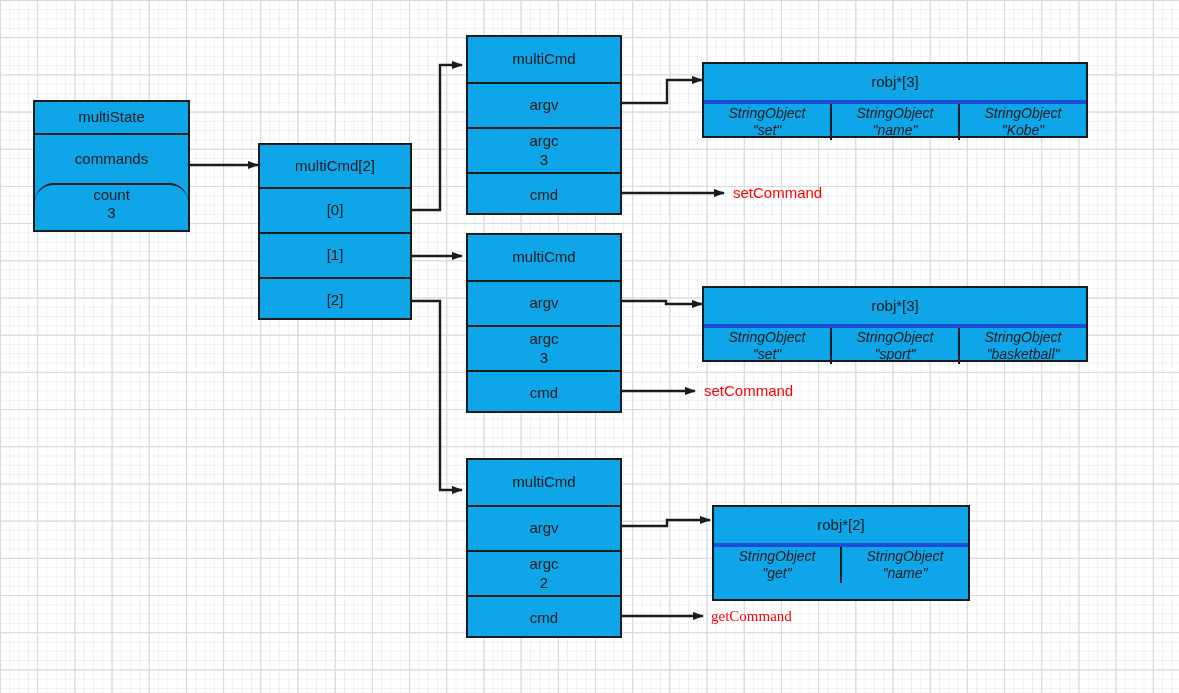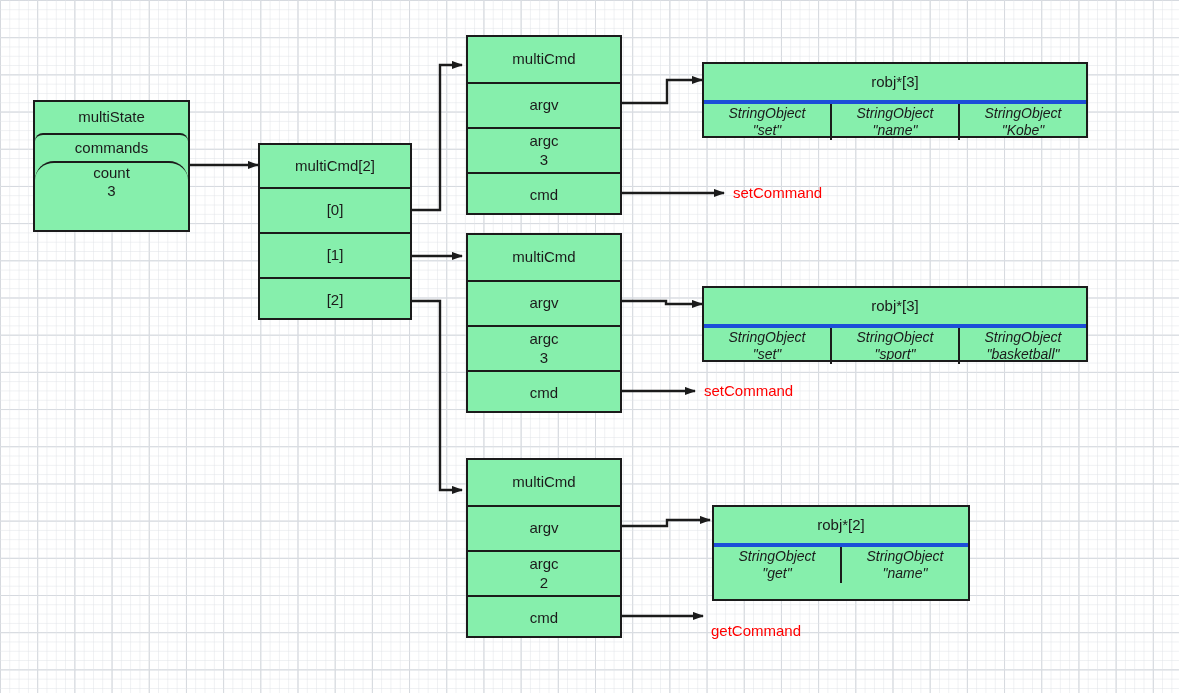--- a/index.html
+++ b/index.html
@@ -23,21 +23,21 @@
       9.3px 9.3px,
       9.3px 9.3px,
       37.2px 37.2px,
       37.2px 37.2px;
     background-position:0 0, 0 0, 0 0, 0 0;
   }
   #svg-layer{position:absolute;left:0;top:0;width:1179px;height:693px;}
   .node{
     position:absolute;
     border:2px solid #1b1b1b;
-    background:#86efac;
+    background:#0ea5e9;
     box-sizing:border-box;
   }
   .row{
     box-sizing:border-box;
     display:flex;
     align-items:center;
     justify-content:center;
     text-align:center;
     color:#1b1b1b;
     font-size:15px;
@@ -90,21 +90,21 @@
 
   <path d="M622,193 L724,193" stroke="#1b1b1b" stroke-width="2.4" fill="none" marker-end="url(#arw)"></path>
 
   <path d="M622,391 L695,391" stroke="#1b1b1b" stroke-width="2.4" fill="none" marker-end="url(#arw)"></path>
 
   <path d="M622,616 L703,616" stroke="#1b1b1b" stroke-width="2.4" fill="none" marker-end="url(#arw)"></path>
 </svg>
 
 <div class="node" style="left:33px;top:100px;width:157px;height:132px;">
   <div class="row" style="height:31px;">multiState</div>
-  <div class="row" style="height:28px;border-radius:8px;">commands</div>
+  <div class="row" style="height:50px;">commands</div>
   <div class="row" style="height:40px;border-radius:19px;">count
 3</div>
 </div>
 
 <div class="node" style="left:258px;top:143px;width:154px;height:177px;">
   <div class="row" style="height:42px;">multiCmd[2]</div>
   <div class="row" style="height:45px;">[0]</div>
   <div class="row" style="height:45px;">[1]</div>
   <div class="row" style="height:45px;">[2]</div>
 </div>
@@ -162,13 +162,13 @@
   <div class="cells" style="height:40px;">
     <div class="cell">StringObject
 "get"</div>
     <div class="cell">StringObject
 "name"</div>
   </div>
 </div>
 
 <div class="redlabel" style="left:733px;top:184px;">setCommand</div>
 <div class="redlabel" style="left:704px;top:382px;">setCommand</div>
-<div class="redlabel" style="left:711px;top:622px;">getCommand</div>
+<div class="redlabel" style="left:711px;top:608px;font-family:Liberation Serif, serif;">getCommand</div>
 
 </body></html>

